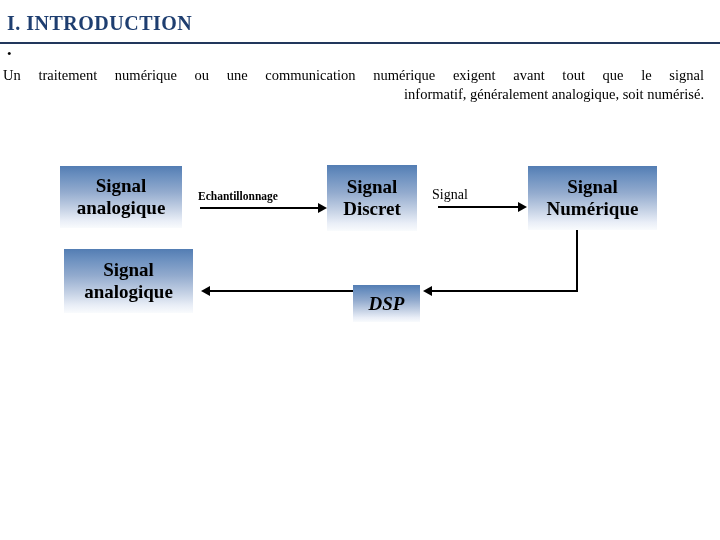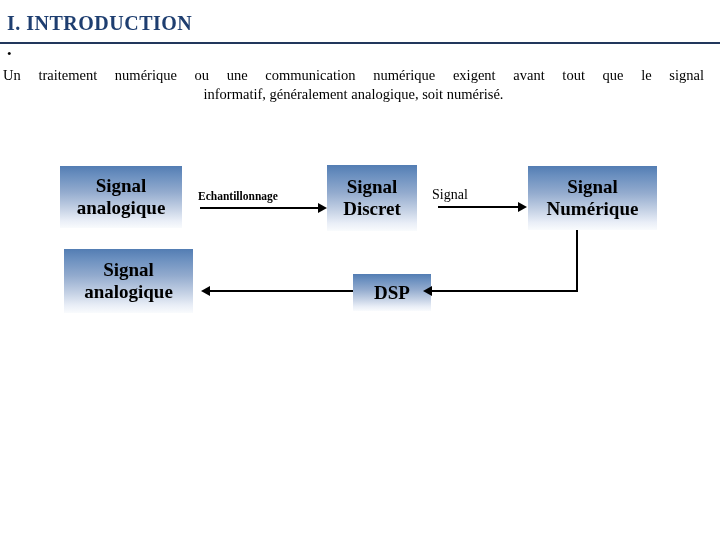--- a/index.html
+++ b/index.html
@@ -47,21 +47,21 @@
     width: 701px;
     font-size: 14.5px;
     line-height: 19px;
     color: #000000;
   }
   .paragraph .line1 {
     text-align: justify;
     text-align-last: justify;
   }
   .paragraph .line2 {
-    text-align: center;
+    text-align: right;
     font-family: Liberation Serif, serif;
   }
   .gbox {
     position: absolute;
     display: flex;
     align-items: center;
     justify-content: center;
     text-align: center;
     background: linear-gradient(to bottom,
       #537db3 0%, #6a8fbf 15%, #93abce 42%,
@@ -69,21 +69,21 @@
     color: #000000;
     font-weight: bold;
     font-size: 19px;
     line-height: 1.15;
     white-space: pre-line;
   }
   .box-analog-top   { left: 60px;  top: 166px; width: 122px; height: 62px; }
   .box-discret      { left: 327px; top: 165px; width: 90px;  height: 66px; }
   .box-numerique    { left: 528px; top: 166px; width: 129px; height: 64px; }
   .box-analog-bot   { left: 64px;  top: 249px; width: 129px; height: 64px; }
-  .box-dsp          { left: 353px; top: 274px; width: 78px;  height: 37px; }
+  .box-dsp          { left: 353px; top: 285px; width: 67px;  height: 37px; font-style: italic; }
 
   .hline {
     position: absolute;
     height: 2px;
     background: #000000;
   }
   .vline {
     position: absolute;
     width: 2px;
     background: #000000;

